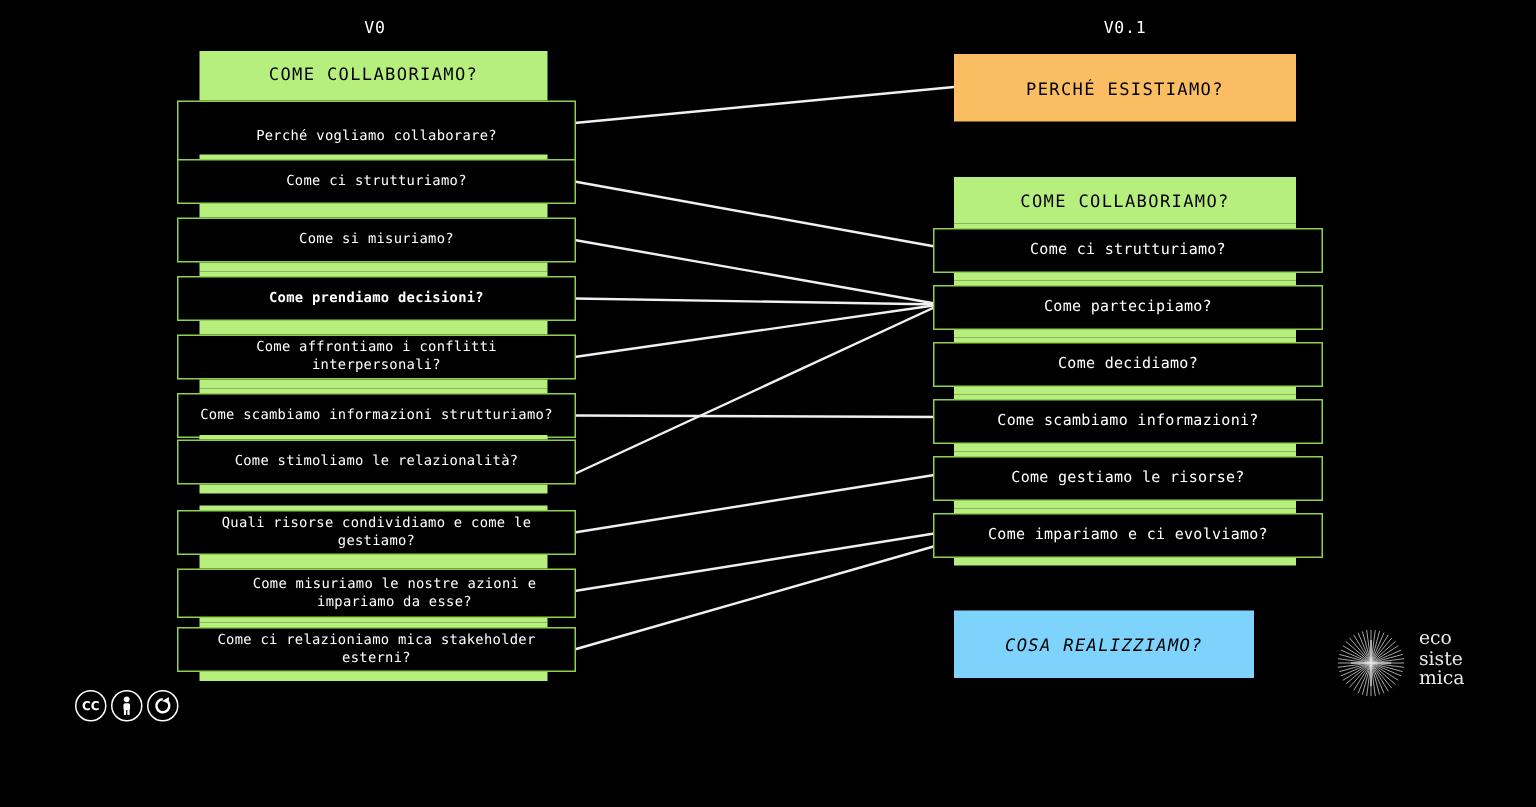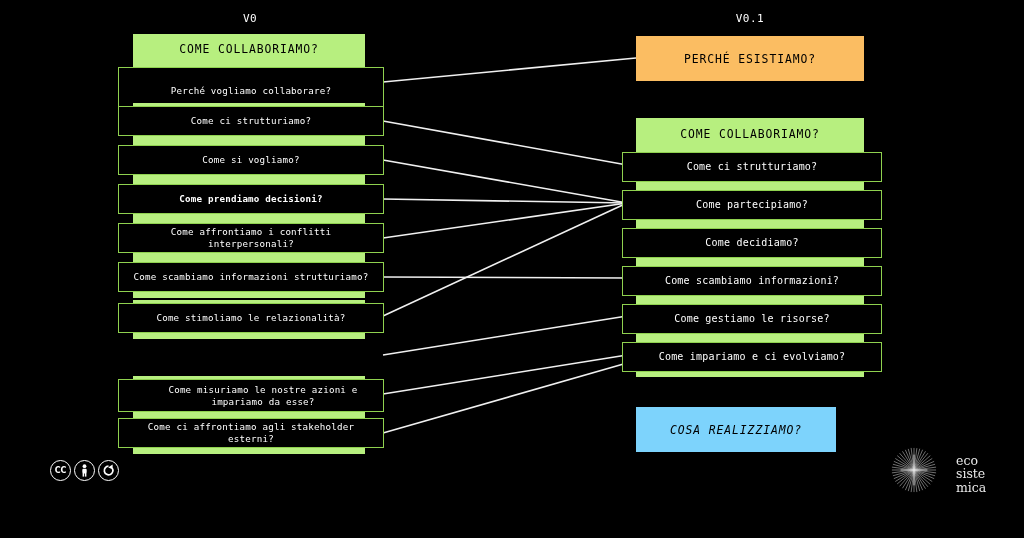--- a/index.html
+++ b/index.html
@@ -103,26 +103,26 @@
     color: #ffffff;
     font-size: 9px;
     font-weight: bold;
     font-family: "DejaVu Sans", sans-serif;
   }
 
   
   #logo {
     position: absolute;
     left: 890px;
-    top: 438px;
+    top: 418px;
     width: 120px;
     height: 56px;
     display: flex;
-    align-items: flex-end;
-    gap: 18px;
+    align-items: flex-start;
+    gap: 8px;
   }
   #logo-mark { width: 48px; height: 48px; flex: none; }
   #logo-text {
     font-family: "DejaVu Serif", "Liberation Serif", serif;
     color: #e9e9e9;
     font-size: 12.5px;
     line-height: 13.5px;
   }
   #logo-text div { white-space: nowrap; }
 </style>
@@ -161,57 +161,63 @@
   </div>
   <div class="node" style="left:118px; top:103px; width:266px; height:39px;">
     <div class="band" style="left:15px; top:0; width:232px; height:39px;"></div>
     <div class="card" style="left:0; top:3px; width:266px; height:30px;">
       <span>Come ci strutturiamo?</span>
     </div>
   </div>
   <div class="node" style="left:118px; top:142px; width:266px; height:39px;">
     <div class="band" style="left:15px; top:0; width:232px; height:39px;"></div>
     <div class="card" style="left:0; top:3px; width:266px; height:30px;">
-      <span>Come si vogliamo?</span>
+      <span>Come si misuriamo?</span>
     </div>
   </div>
   <div class="node" style="left:118px; top:181px; width:266px; height:39px;font-weight:bold;">
     <div class="band" style="left:15px; top:0; width:232px; height:39px;"></div>
     <div class="card" style="left:0; top:3px; width:266px; height:30px;">
       <span>Come prendiamo decisioni?</span>
     </div>
   </div>
   <div class="node" style="left:118px; top:220px; width:266px; height:39px;">
     <div class="band" style="left:15px; top:0; width:232px; height:39px;"></div>
     <div class="card" style="left:0; top:3px; width:266px; height:30px;">
       <span>Come affrontiamo i conflitti interpersonali?</span>
     </div>
   </div>
   <div class="node" style="left:118px; top:259px; width:266px; height:39px;">
     <div class="band" style="left:15px; top:0; width:232px; height:39px;"></div>
     <div class="card" style="left:0; top:3px; width:266px; height:30px;">
       <span>Come scambiamo informazioni strutturiamo?</span>
     </div>
   </div>
-  <div class="node" style="left:118px; top:300px; width:274px; height:39px;">
+  <div class="node" style="left:118px; top:290px; width:274px; height:39px;">
     <div class="band" style="left:15px; top:0; width:232px; height:39px;"></div>
     <div class="card" style="left:0; top:3px; width:266px; height:30px;">
       <span>Come stimoliamo le relazionalità?</span>
+    </div>
+  </div>
+  <div class="node" style="left:118px; top:337px; width:266px; height:39px;">
+    <div class="band" style="left:15px; top:0; width:232px; height:39px;"></div>
+    <div class="card" style="left:0; top:3px; width:266px; height:30px;">
+      <span>Quali risorse condividiamo e come le gestiamo?</span>
     </div>
   </div>
   <div class="node" style="left:118px; top:376px; width:266px; height:39px;">
     <div class="band" style="left:15px; top:0; width:232px; height:39px;"></div>
     <div class="card" style="left:0; top:3px; width:266px; height:33px;padding-left:30px;">
       <span>Come misuriamo le nostre azioni e impariamo da esse?</span>
     </div>
   </div>
   <div class="node" style="left:118px; top:415px; width:266px; height:39px;">
     <div class="band" style="left:15px; top:0; width:232px; height:39px;"></div>
     <div class="card" style="left:0; top:3px; width:266px; height:30px;">
-      <span>Come ci affrontiamo agli stakeholder esterni?</span>
+      <span>Come ci relazioniamo mica stakeholder esterni?</span>
     </div>
   </div>
 
   <div class="header-block" style="left:636px; top:36px; width:228px; height:45px; background:#fbbd62;">
     <span>PERCHÉ ESISTIAMO?</span>
   </div>
 
   <div class="header-block" style="left:636px; top:118px; width:228px; height:31px; background:#b7ef7f;">
     <span>COME COLLABORIAMO?</span>
   </div>

